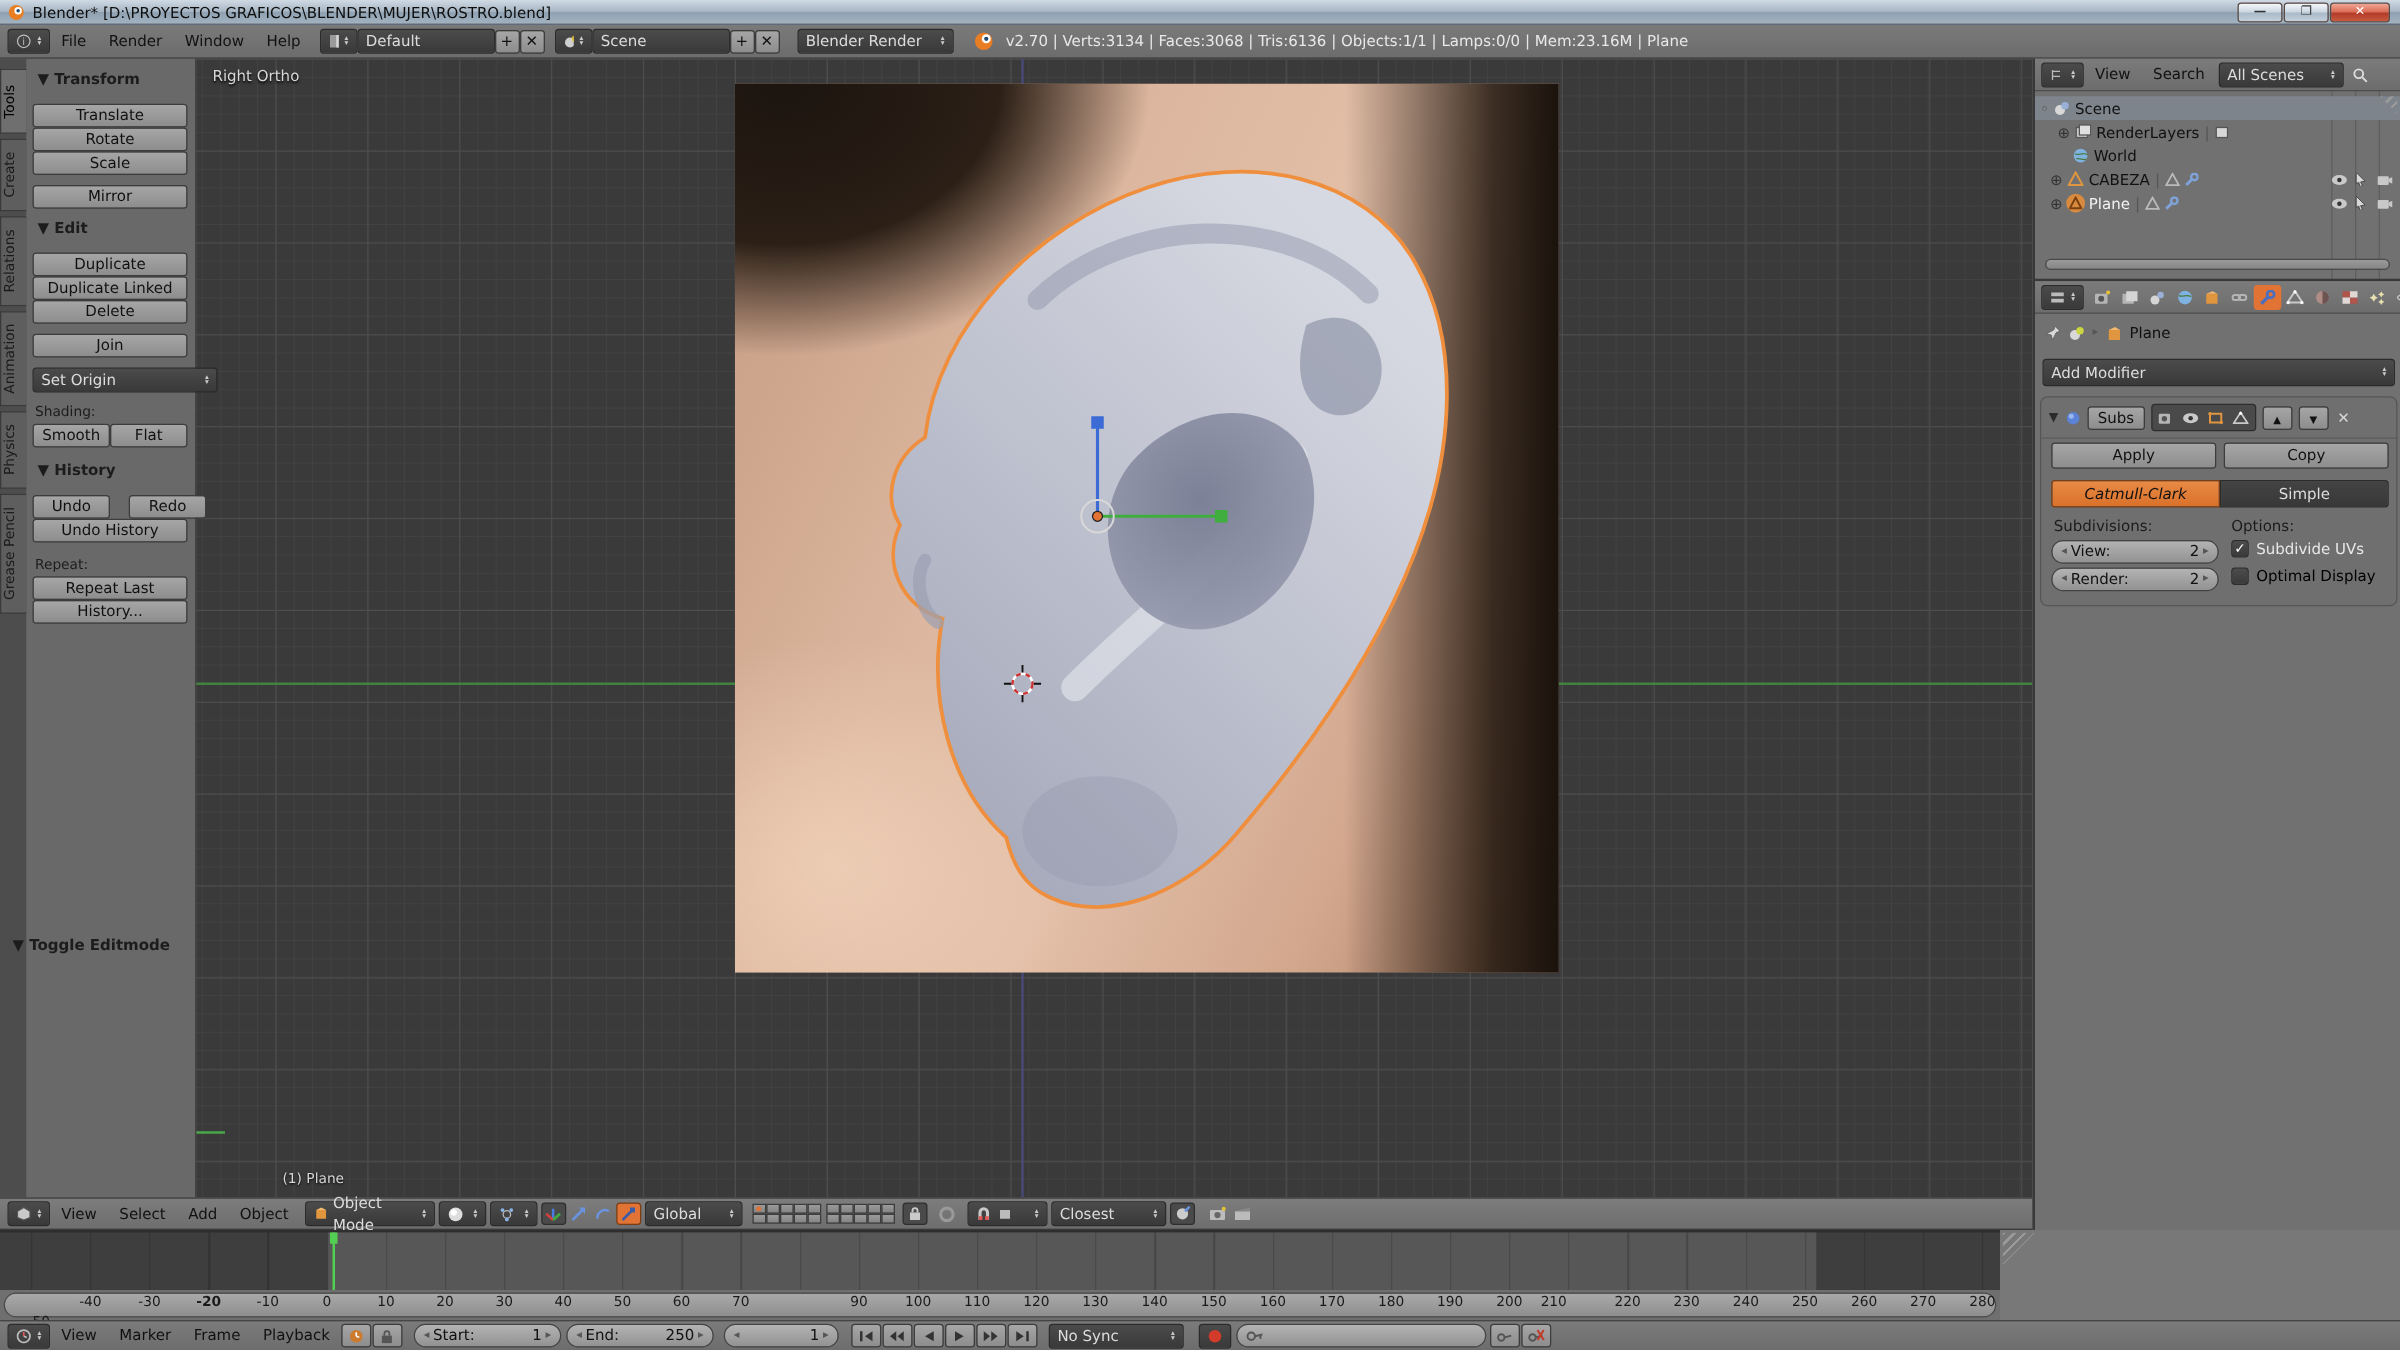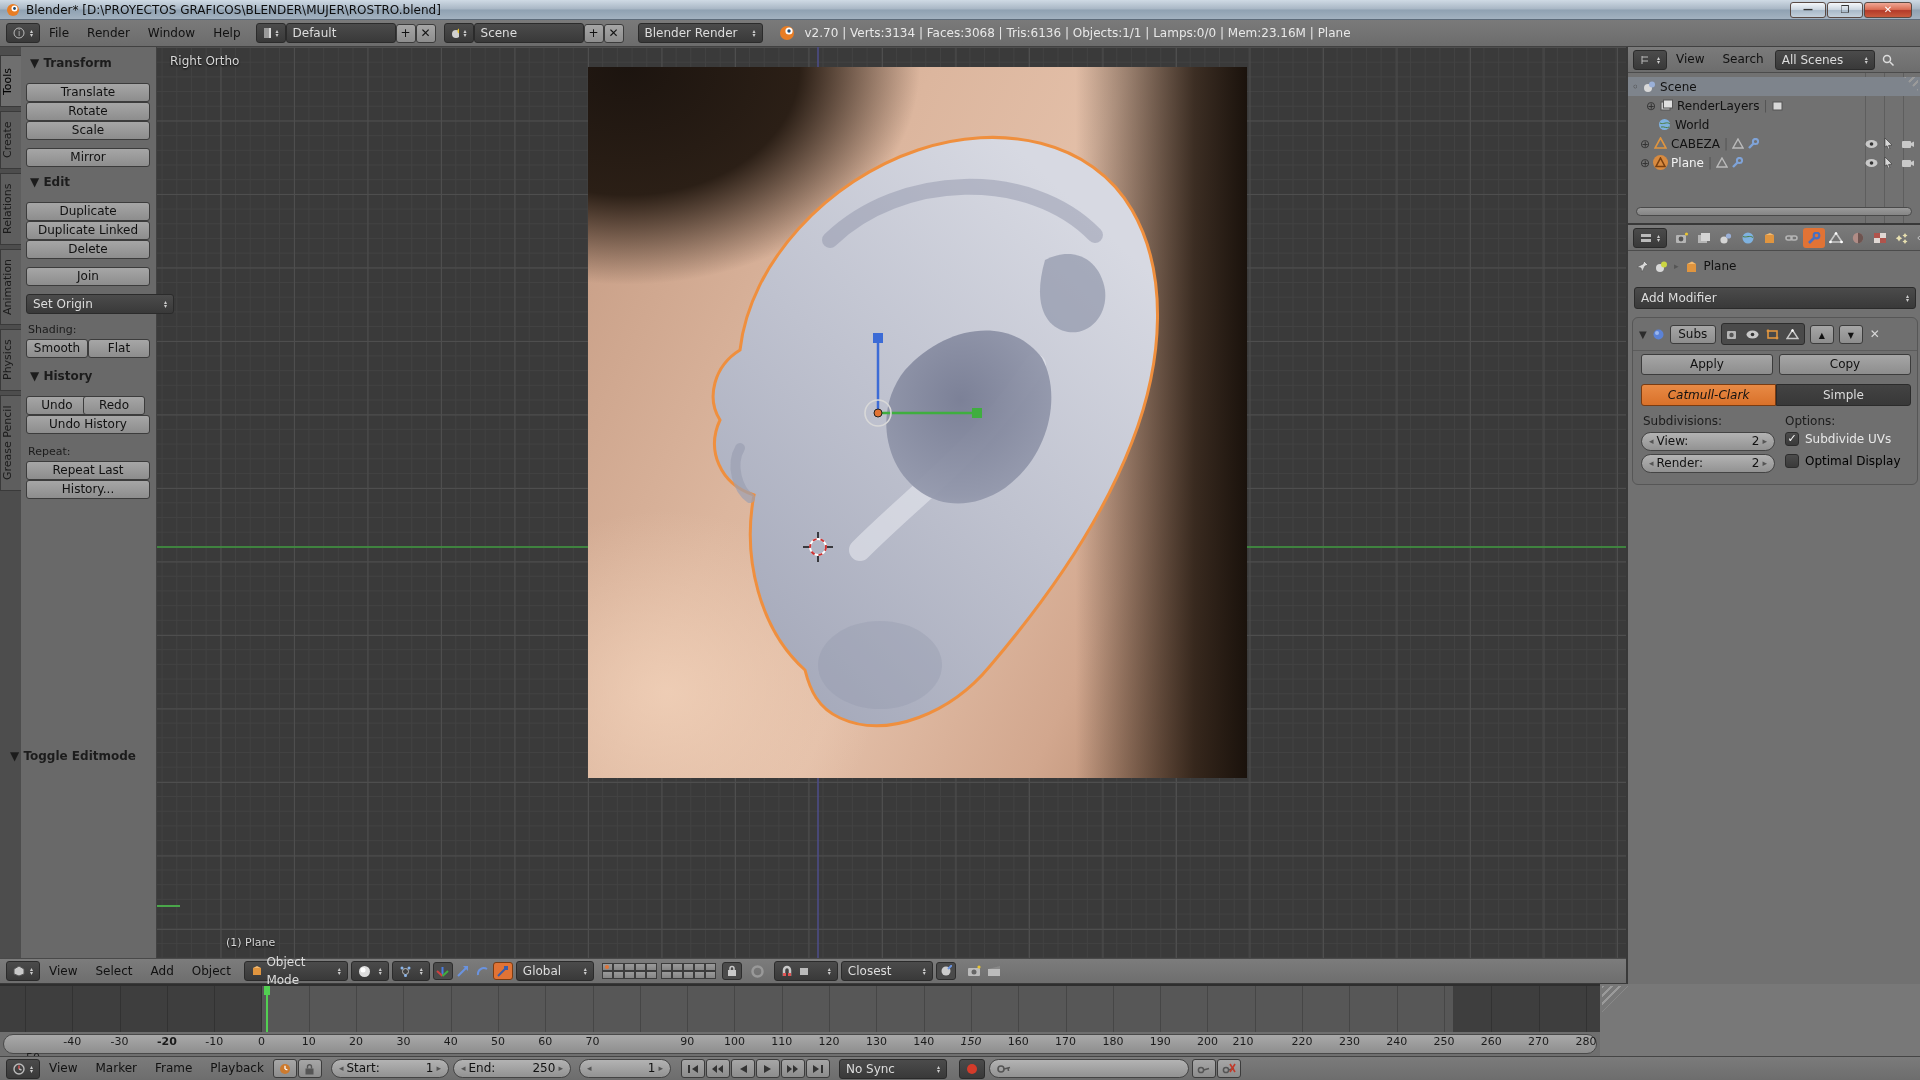--- a/index.html
+++ b/index.html
@@ -248,21 +248,21 @@
     <div class="shelf-btn btn-dark" style="top:247px;width:148px">
       <span>Set Origin</span>
         <span class="updown">▴<br>▾</span>
     </div>
     <div class="abs small" style="left:28px;top:276px;color:#1c1c1c">Shading:</div>
     <div class="shelf-btn btn half" style="top:292px">Smooth</div>
     <div class="abs btn half" style="left:88px;top:292px">Flat</div>
 
     <div class="abs phead" style="left:30px;top:322px">▼ <span>History</span></div>
     <div class="shelf-btn btn half" style="top:349px">Undo</div>
-    <div class="abs btn half" style="left:83px;top:349px">Redo</div>
+    <div class="abs btn half" style="left:103px;top:349px">Redo</div>
     <div class="shelf-btn btn" style="top:368px">Undo History</div>
     <div class="abs small" style="left:28px;top:398px;color:#1c1c1c">Repeat:</div>
     <div class="shelf-btn btn" style="top:414px">Repeat Last</div>
     <div class="shelf-btn btn" style="top:433px">History...</div>
 
     <div class="abs phead" style="left:10px;top:702px">▼ <span>Toggle Editmode</span></div>
   </div>
 
   <div id="vp-header" class="abs">
     <div class="btn-dark" style="width:34px">
@@ -726,21 +726,21 @@
         <span class="tick" style="left: 498px;">50</span>
         <span class="tick" style="left: 545.3px;">60</span>
         <span class="tick" style="left: 592.6px;">70</span>
         <span class="tick" style="left: 639.9px; margin-top: 45px;">80</span>
         <span class="tick" style="left: 687.2px;">90</span>
         <span class="tick" style="left: 734.5px;">100</span>
         <span class="tick" style="left: 781.8px;">110</span>
         <span class="tick" style="left: 829.1px;">120</span>
         <span class="tick" style="left: 876.4px;">130</span>
         <span class="tick" style="left: 923.7px;">140</span>
-        <span class="tick" style="left: 971px; font-style: italic;">150</span>
+        <span class="tick" style="left: 971px;">150</span>
         <span class="tick" style="left: 1018.3px;">160</span>
         <span class="tick" style="left: 1065.6px;">170</span>
         <span class="tick" style="left: 1112.9px;">180</span>
         <span class="tick" style="left: 1160.2px;">190</span>
         <span class="tick" style="left: 1207.5px;">200</span>
         <span class="tick" style="left: 1243px;">210</span>
         <span class="tick" style="left: 1302.1px;">220</span>
         <span class="tick" style="left: 1349.4px;">230</span>
         <span class="tick" style="left: 1396.7px;">240</span>
         <span class="tick" style="left: 1444px;">250</span>

